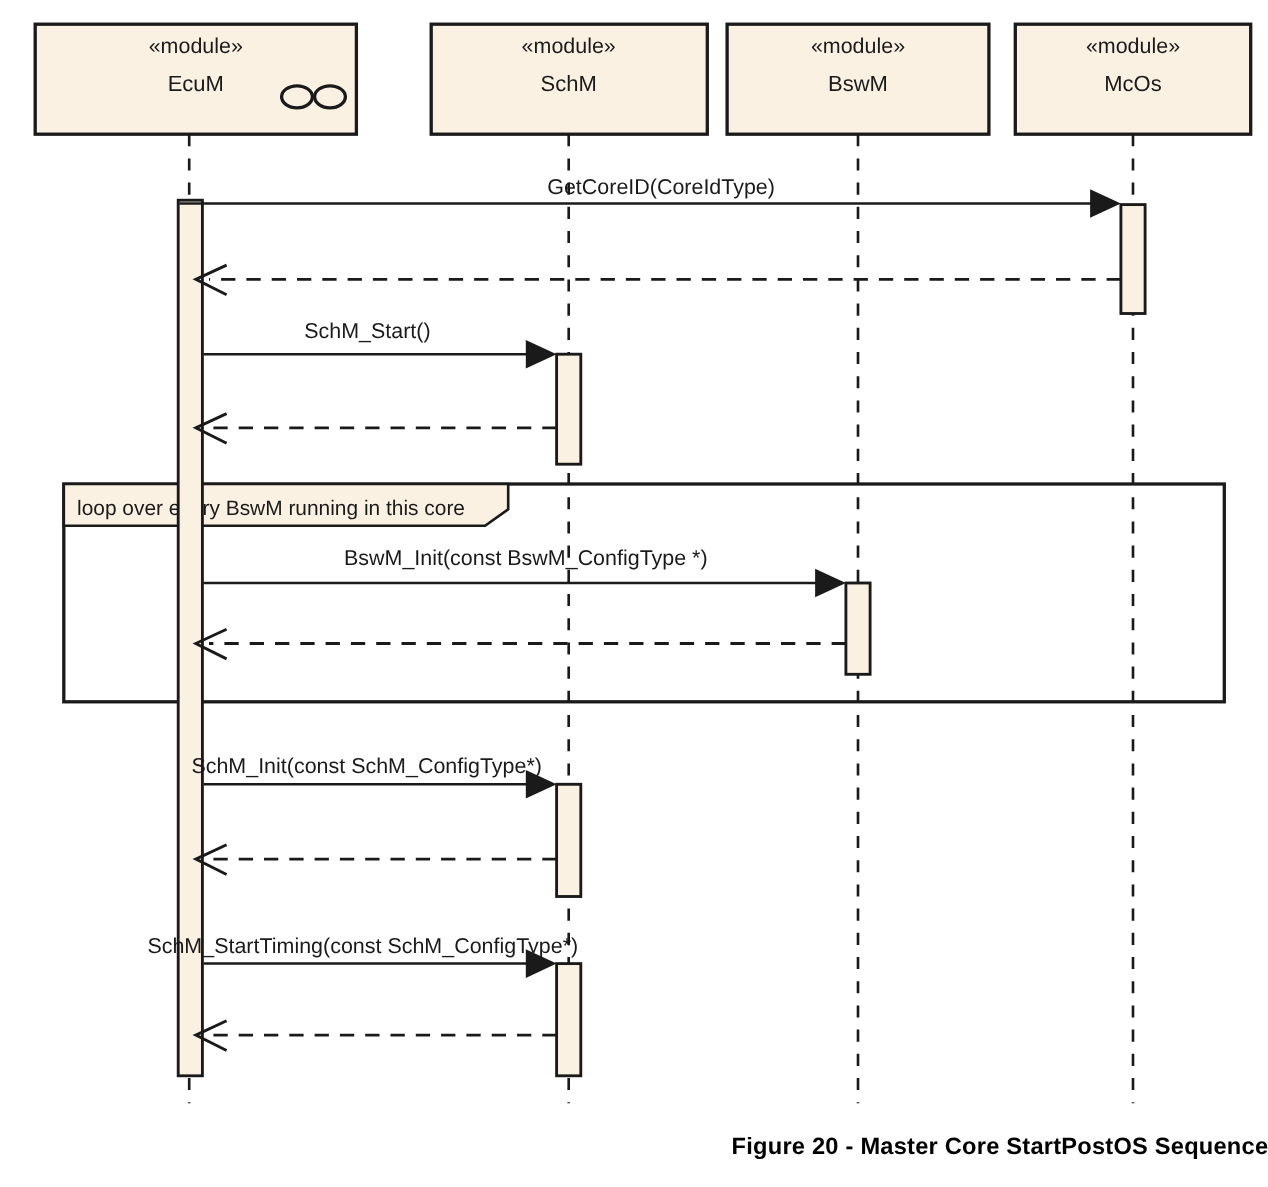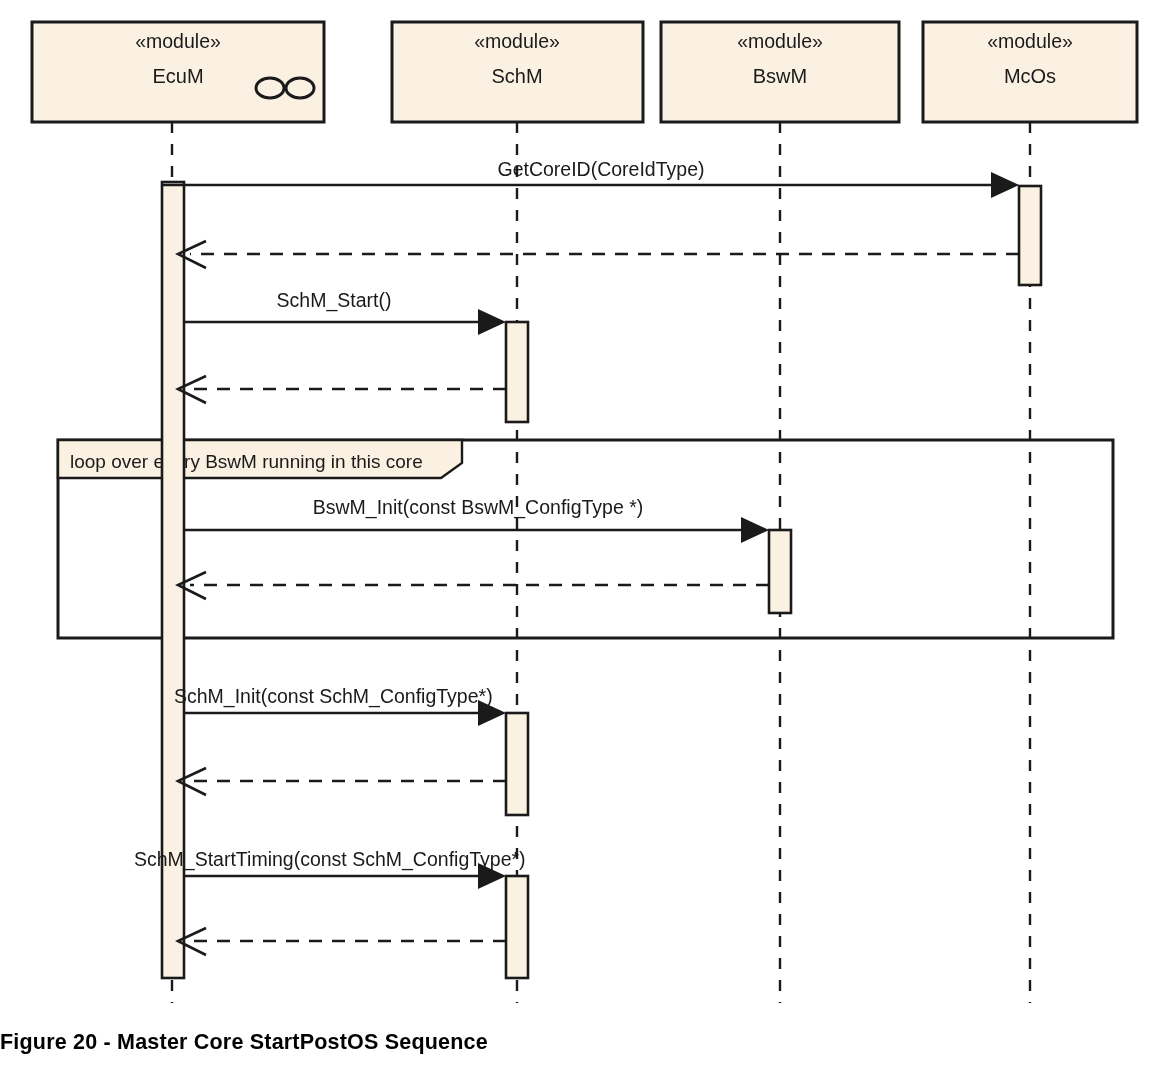--- a/index.html
+++ b/index.html
@@ -104,21 +104,21 @@
   }
   .t-fraglabel {
     font-size: 19px;
     text-anchor: start;
   }
   .caption {
     position: absolute;
     left: 0;
     top: 1030px;
     width: 1153px;
-    text-align: left;
+    text-align: right;
     font-family: "Liberation Sans", sans-serif;
     font-size: 21.5px;
     font-weight: bold;
     color: #000000;
     letter-spacing: 0.2px;
   }
 </style>
 </head>
 <body>
 

